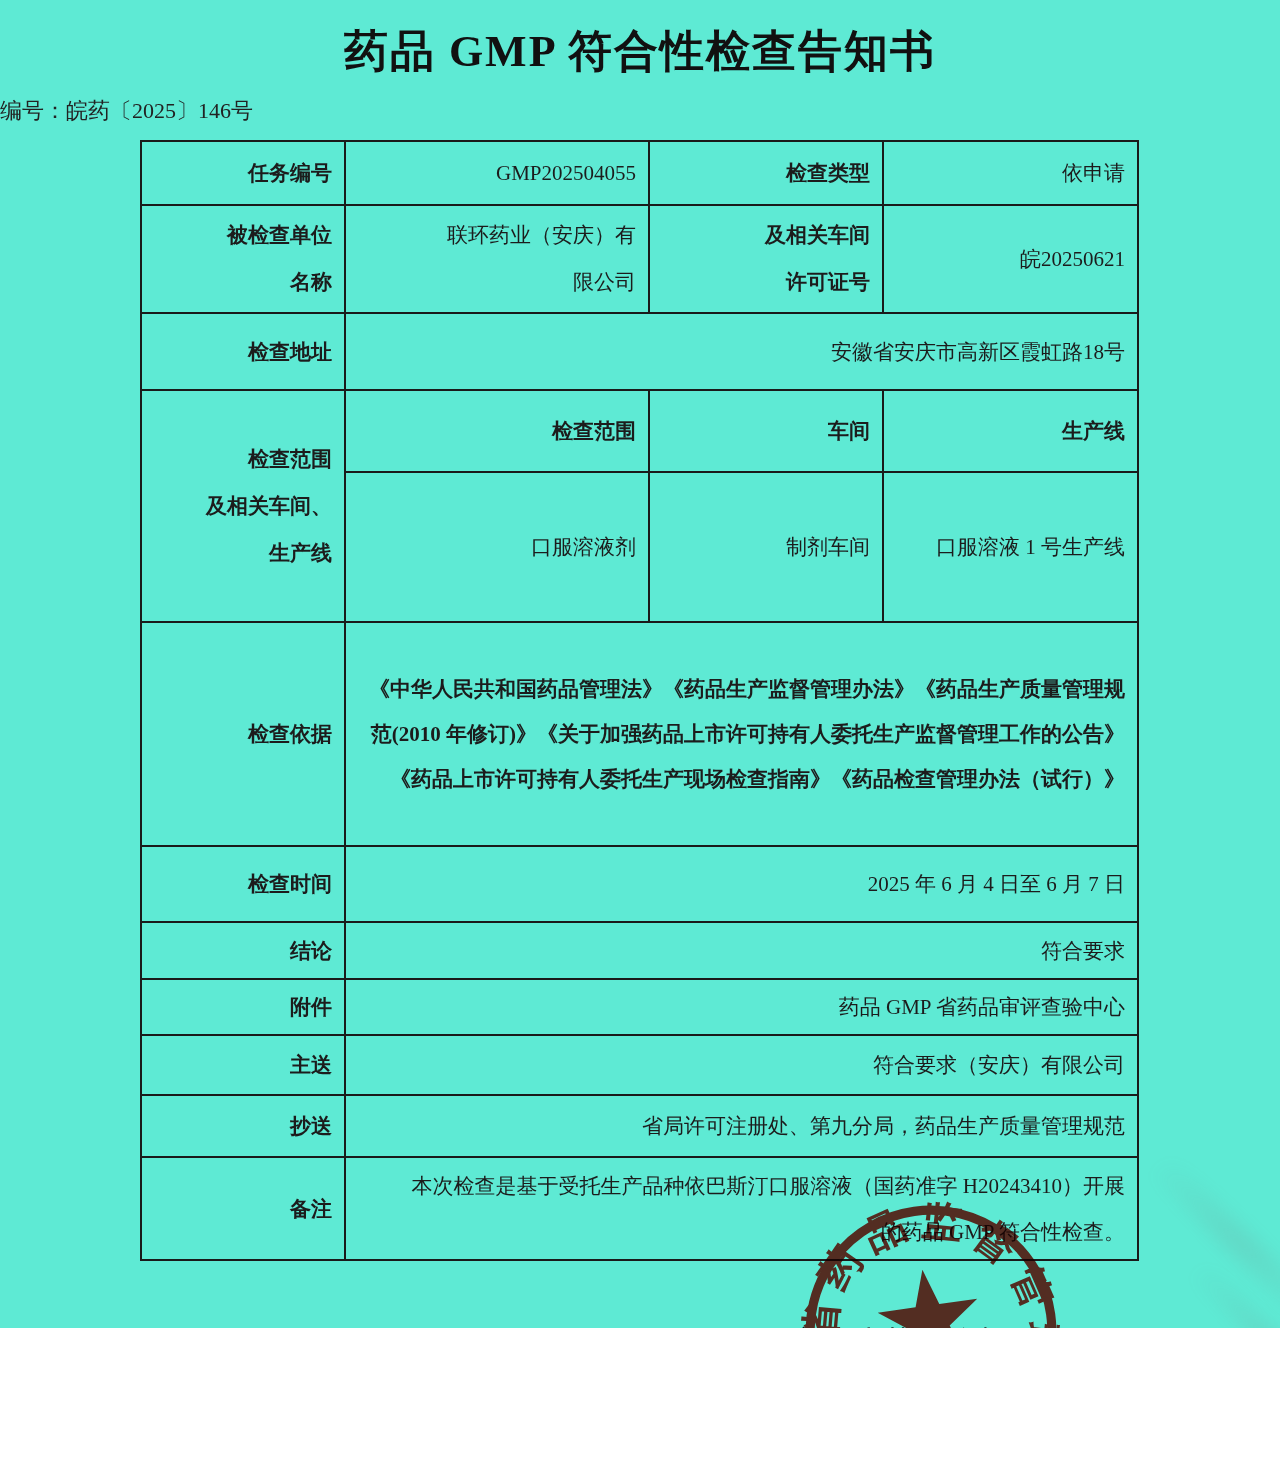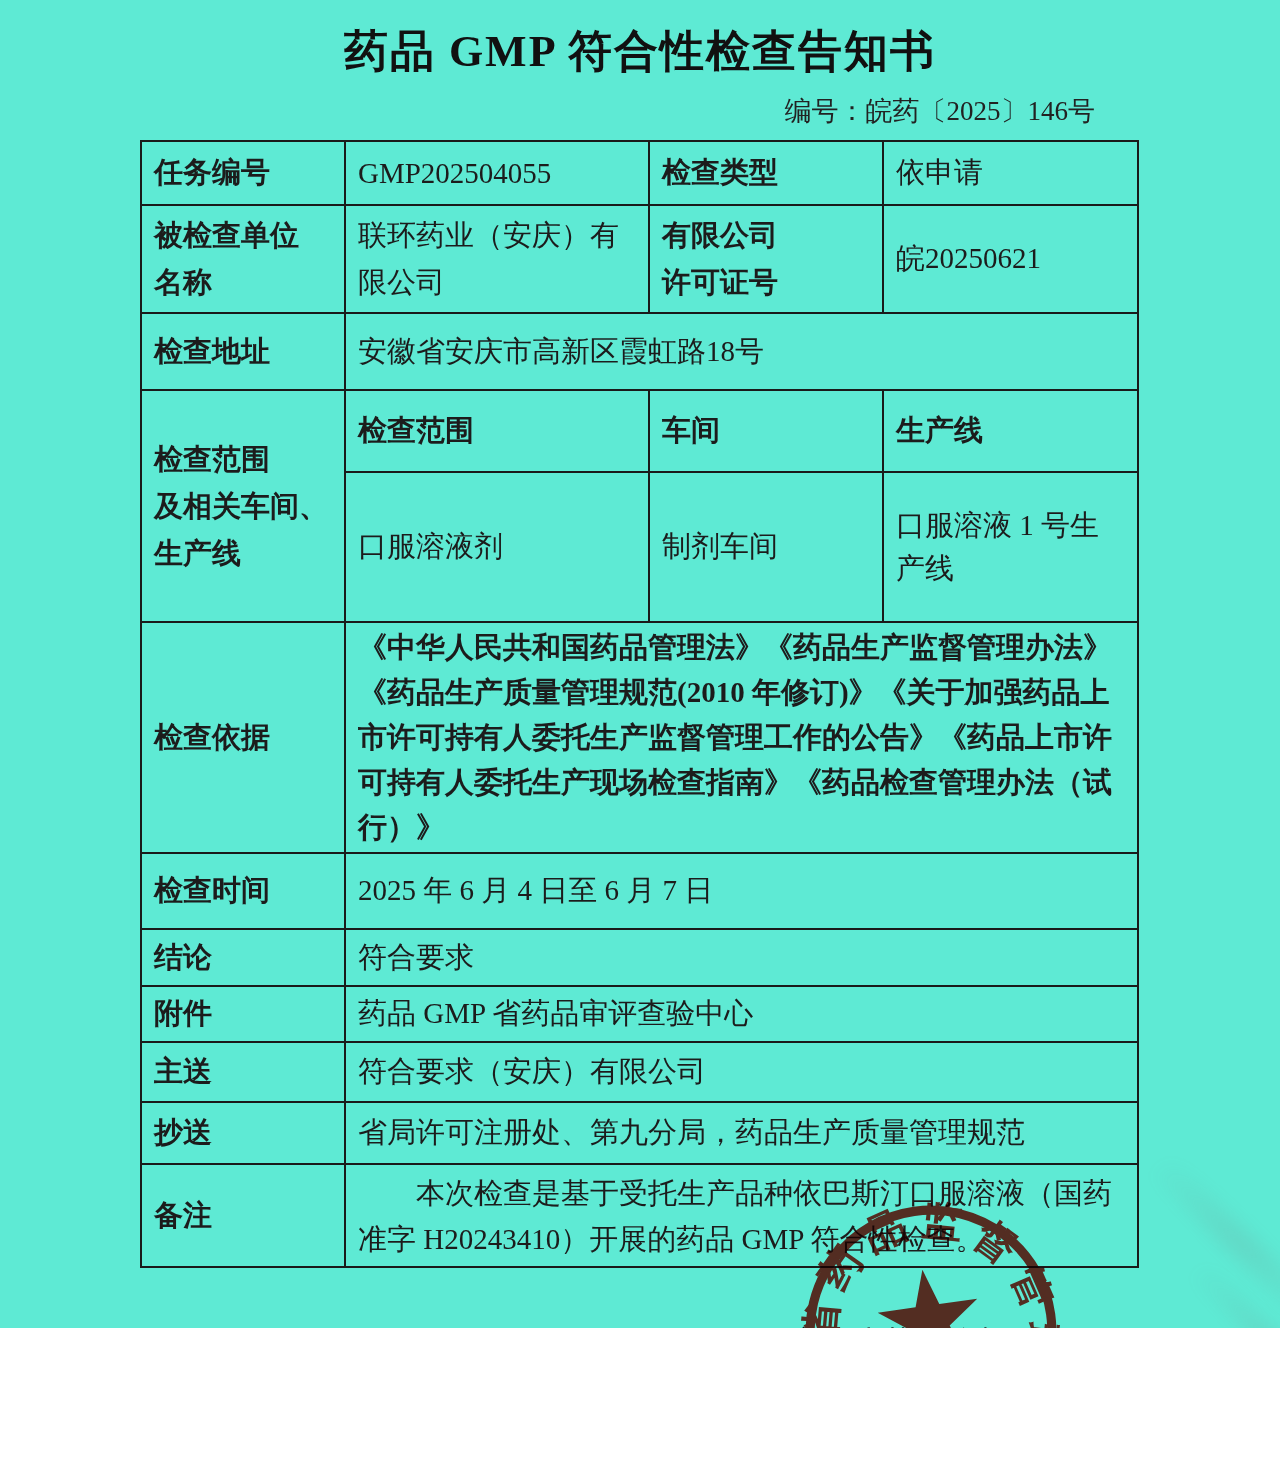--- a/index.html
+++ b/index.html
@@ -14,34 +14,34 @@
   .doc-title{
     margin:0;padding-top:24px;
     text-align:center;
     font-size:44px;line-height:56px;
     font-weight:bold;letter-spacing:2px;
     color:#111;
   }
   .doc-number{
     margin-top:14px;
     padding-right:185px;
-    text-align:right;
-    font-size:27px;line-height:34px;
+    text-align:left;
+    font-size:22px;line-height:34px;
     color:#222;
   }
   table.notice{
     margin:12px 0 0 140px;
     border-collapse:collapse;
     width:997px;
     table-layout:fixed;
   }
   table.notice td{
     border:2px solid #1a1a1a;
-    font-size:29px;
-    text-align:left;
+    font-size:21px;
+    text-align:right;
     vertical-align:middle;
     padding:2px 12px;
     color:#1c1c1c;
   }
   td.lbl{font-weight:bold;}
   .ml{white-space:pre-line;line-height:47px;}
   td.justify{
     text-align:justify;
     text-justify:inter-ideograph;
     line-height:45px;
@@ -103,21 +103,21 @@
         <td class="lbl">任务编号</td>
         <td>GMP202504055</td>
         <td class="lbl">检查类型</td>
         <td>依申请</td>
       </tr>
       <tr style="height:108px">
         <td class="lbl ml">被检查单位
 名称</td>
         <td class="ml">联环药业（安庆）有
 限公司</td>
-        <td class="lbl ml">有限公司
+        <td class="lbl ml">及相关车间
 许可证号</td>
         <td>皖20250621</td>
       </tr>
       <tr style="height:77px">
         <td class="lbl">检查地址</td>
         <td colspan="3">安徽省安庆市高新区霞虹路18号</td>
       </tr>
       <tr style="height:82px">
         <td class="lbl ml" rowspan="2">检查范围
 及相关车间、

